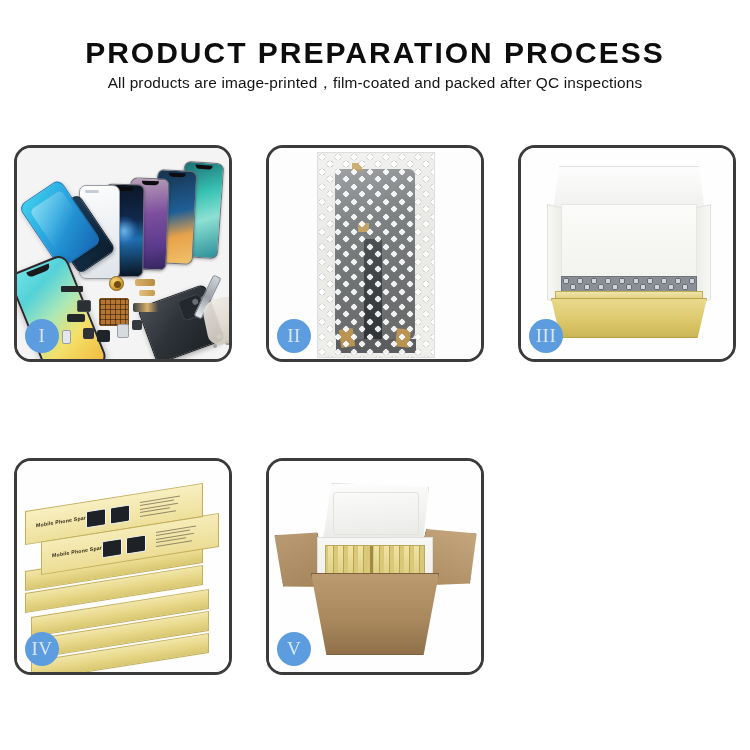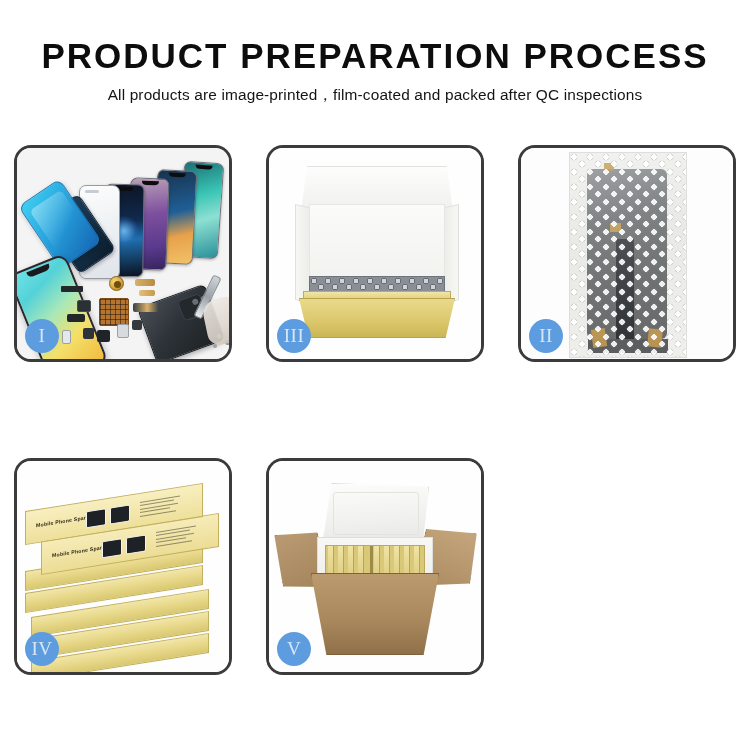--- a/index.html
+++ b/index.html
@@ -21,30 +21,30 @@
 
   
   .header {
     position: absolute;
     top: 36px;
     left: 0;
     width: 750px;
     text-align: center;
   }
   .title {
-    font-size: 35px;
+    font-size: 30px;
     font-weight: 700;
     letter-spacing: 2.0px;
     color: #0d0d0d;
     font-family: "Liberation Sans", sans-serif;
     line-height: 1.15;
     white-space: nowrap;
   }
   .subtitle {
-    margin-top: 9px;
+    margin-top: 2px;
     font-size: 15.4px;
     font-weight: 400;
     letter-spacing: 0.15px;
     color: #141414;
     font-family: "Liberation Sans", sans-serif;
     white-space: nowrap;
   }
 
   
   .grid {
@@ -508,47 +508,47 @@
         <div class="part pt-screw2"></div>
         <div class="part pt-screw3"></div>
         <div class="part pt-tool"></div>
         <div class="part pt-hand"></div>
       </div>
       <div class="badge">I</div>
     </div>
 
     <div class="panel">
       <div class="panel-stage">
-        <div class="p3-bg"></div>
-        <div class="box3-lidback"></div>
-        <div class="box3-side-l"></div>
-        <div class="box3-side-r"></div>
-        <div class="box3-inner"></div>
-        <div class="box3-foam"></div>
-        <div class="box3-lip"></div>
-        <div class="box3-front"></div>
-      </div>
-      <div class="badge">III</div>
-    </div>
-
-    <div class="panel">
-      <div class="panel-stage">
         <div class="p2-bg"></div>
         <div class="bubblebag">
           <div class="lcd-inside"></div>
           <div class="lcd-flex"></div>
           <div class="lcd-base"></div>
           <div class="lcd-tape-t"></div>
           <div class="lcd-tape-m"></div>
           <div class="lcd-tape-bl"></div>
           <div class="lcd-tape-br"></div>
           <div class="bubbles"></div>
         </div>
       </div>
       <div class="badge">II</div>
+    </div>
+
+    <div class="panel">
+      <div class="panel-stage">
+        <div class="p3-bg"></div>
+        <div class="box3-lidback"></div>
+        <div class="box3-side-l"></div>
+        <div class="box3-side-r"></div>
+        <div class="box3-inner"></div>
+        <div class="box3-foam"></div>
+        <div class="box3-lip"></div>
+        <div class="box3-front"></div>
+      </div>
+      <div class="badge">III</div>
     </div>
 
     <div class="panel">
       <div class="panel-stage">
         <div class="p4-bg"></div>
         <div class="stack">
           <div class="sbox sb-l3"></div>
           <div class="sbox sb-l2"></div>
           <div class="sbox sb-l1"></div>
           <div class="sbox sb-l4"></div>

